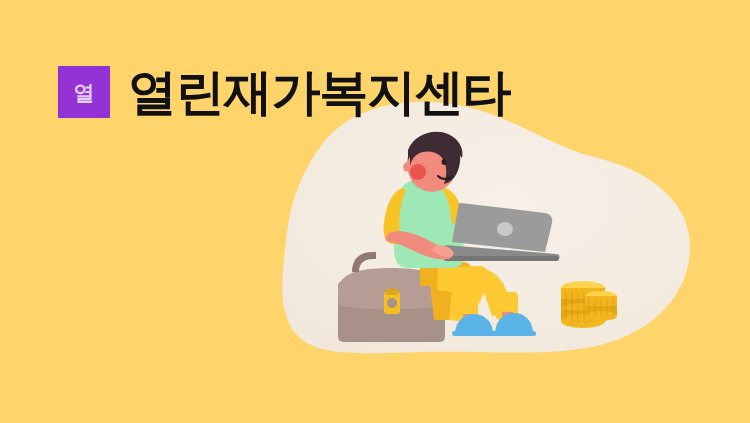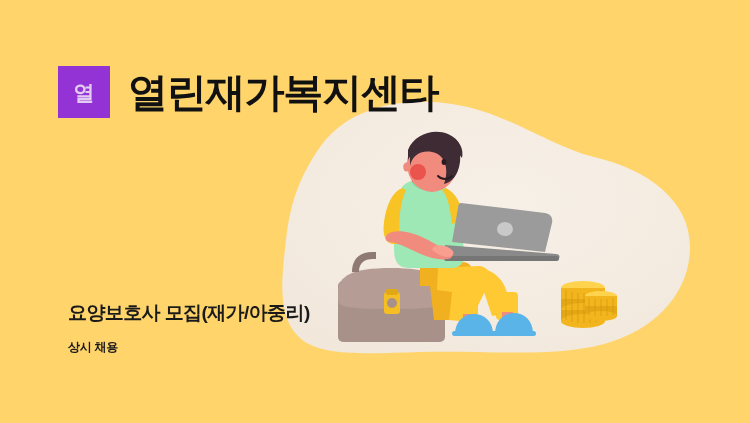--- a/index.html
+++ b/index.html
@@ -33,21 +33,21 @@
     flex:0 0 auto;
   }
   #logo-badge-char {
     color:#E3CCF2;
     font-size:21px;
     font-weight:bold;
     line-height:1;
   }
   #brand-title {
     color:#111111;
-    font-size:40px;
+    font-size:49px;
     font-weight:bold;
     letter-spacing:-1.2px;
     line-height:1;
     white-space:nowrap;
   }
   
   #copy {
     position:absolute;
     left:68px; top:302px;
     z-index:5;
@@ -216,18 +216,14 @@
       <g stroke="#C98D0C" stroke-width="1" opacity="0.5">
         <line x1="589" y1="298" x2="589" y2="315"></line>
         <line x1="595" y1="299" x2="595" y2="316"></line>
         <line x1="601" y1="299" x2="601" y2="316"></line>
         <line x1="607" y1="299" x2="607" y2="316"></line>
         <line x1="613" y1="298" x2="613" y2="315"></line>
       </g>
     </g>
   </svg>
 
-  <div id="copy">
-    <div id="headline">요양보호사 모집(재가/아중리)</div>
-    <div id="subline">상시 채용</div>
-  </div>
 
 </div>
 
 </body></html>

